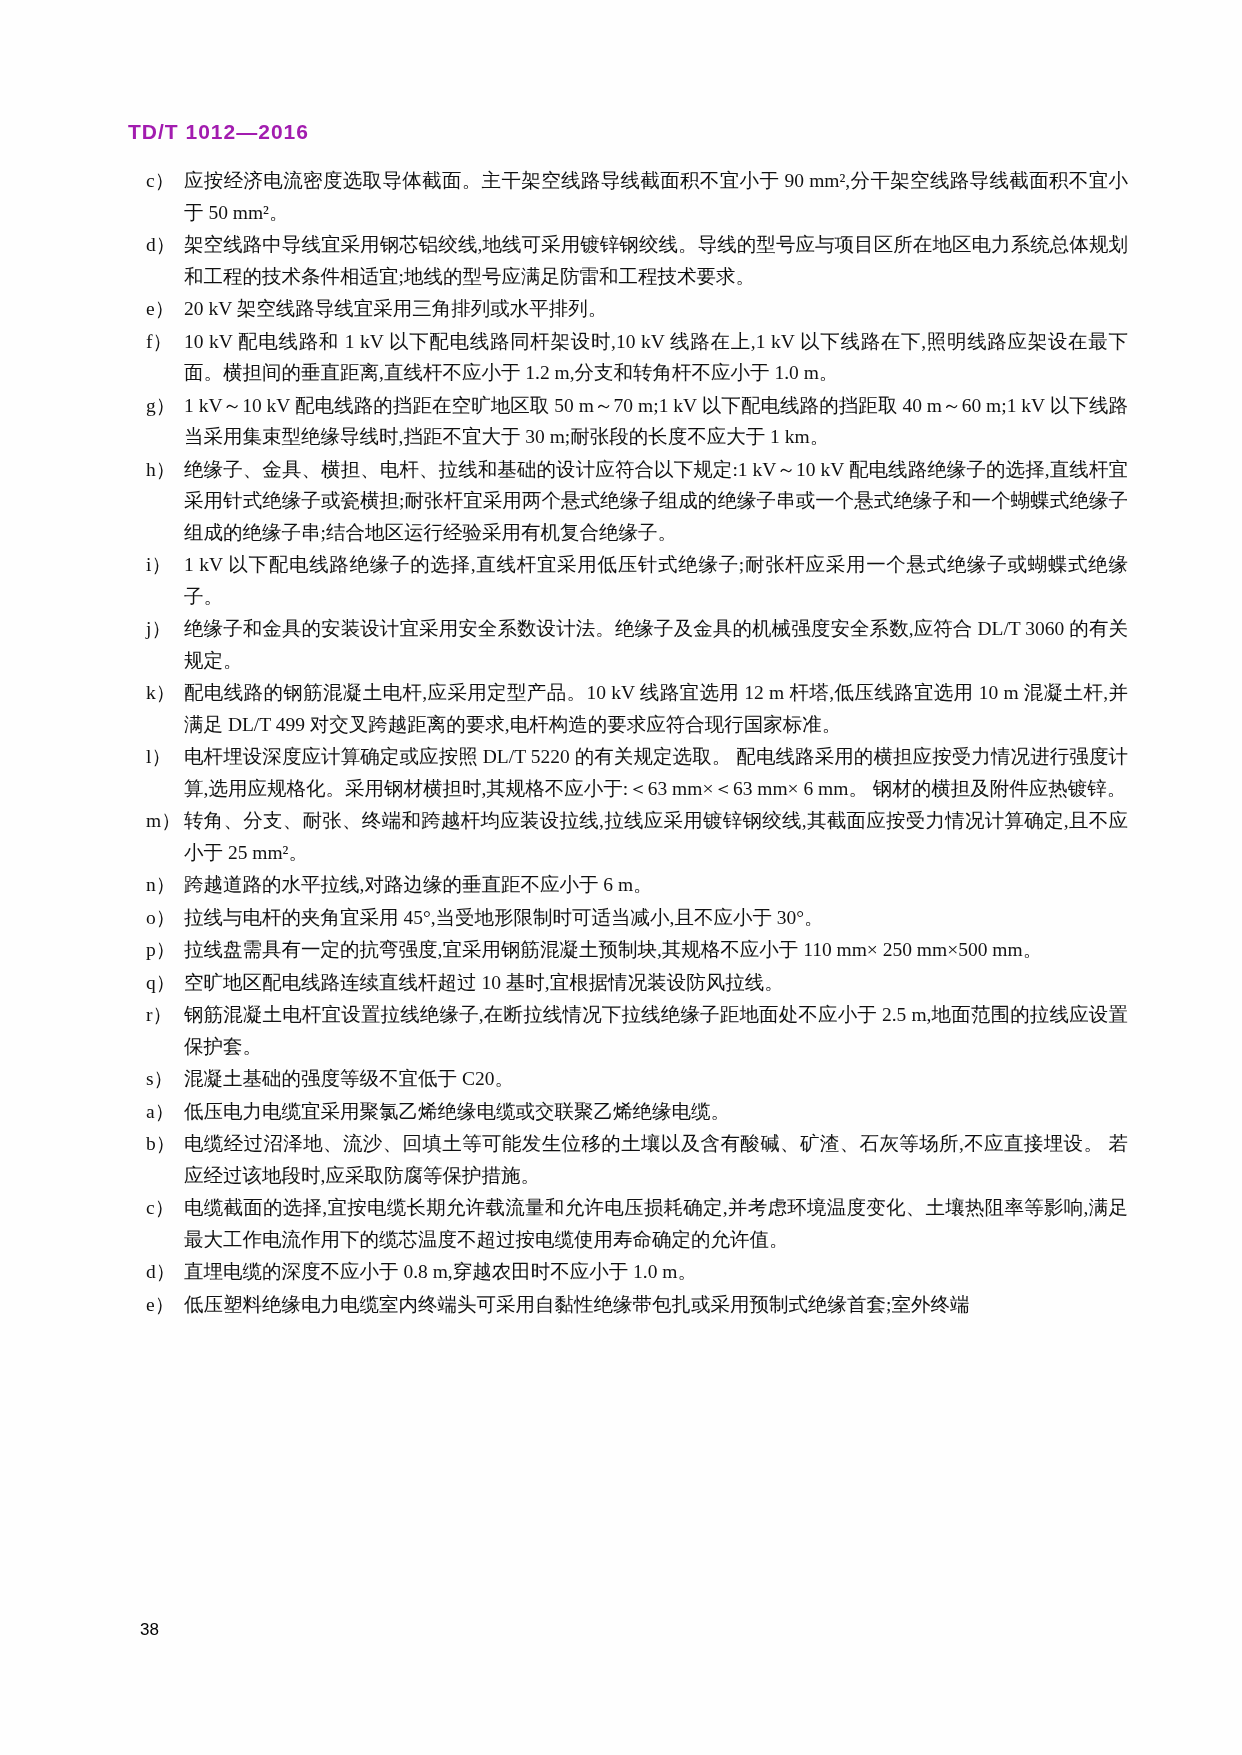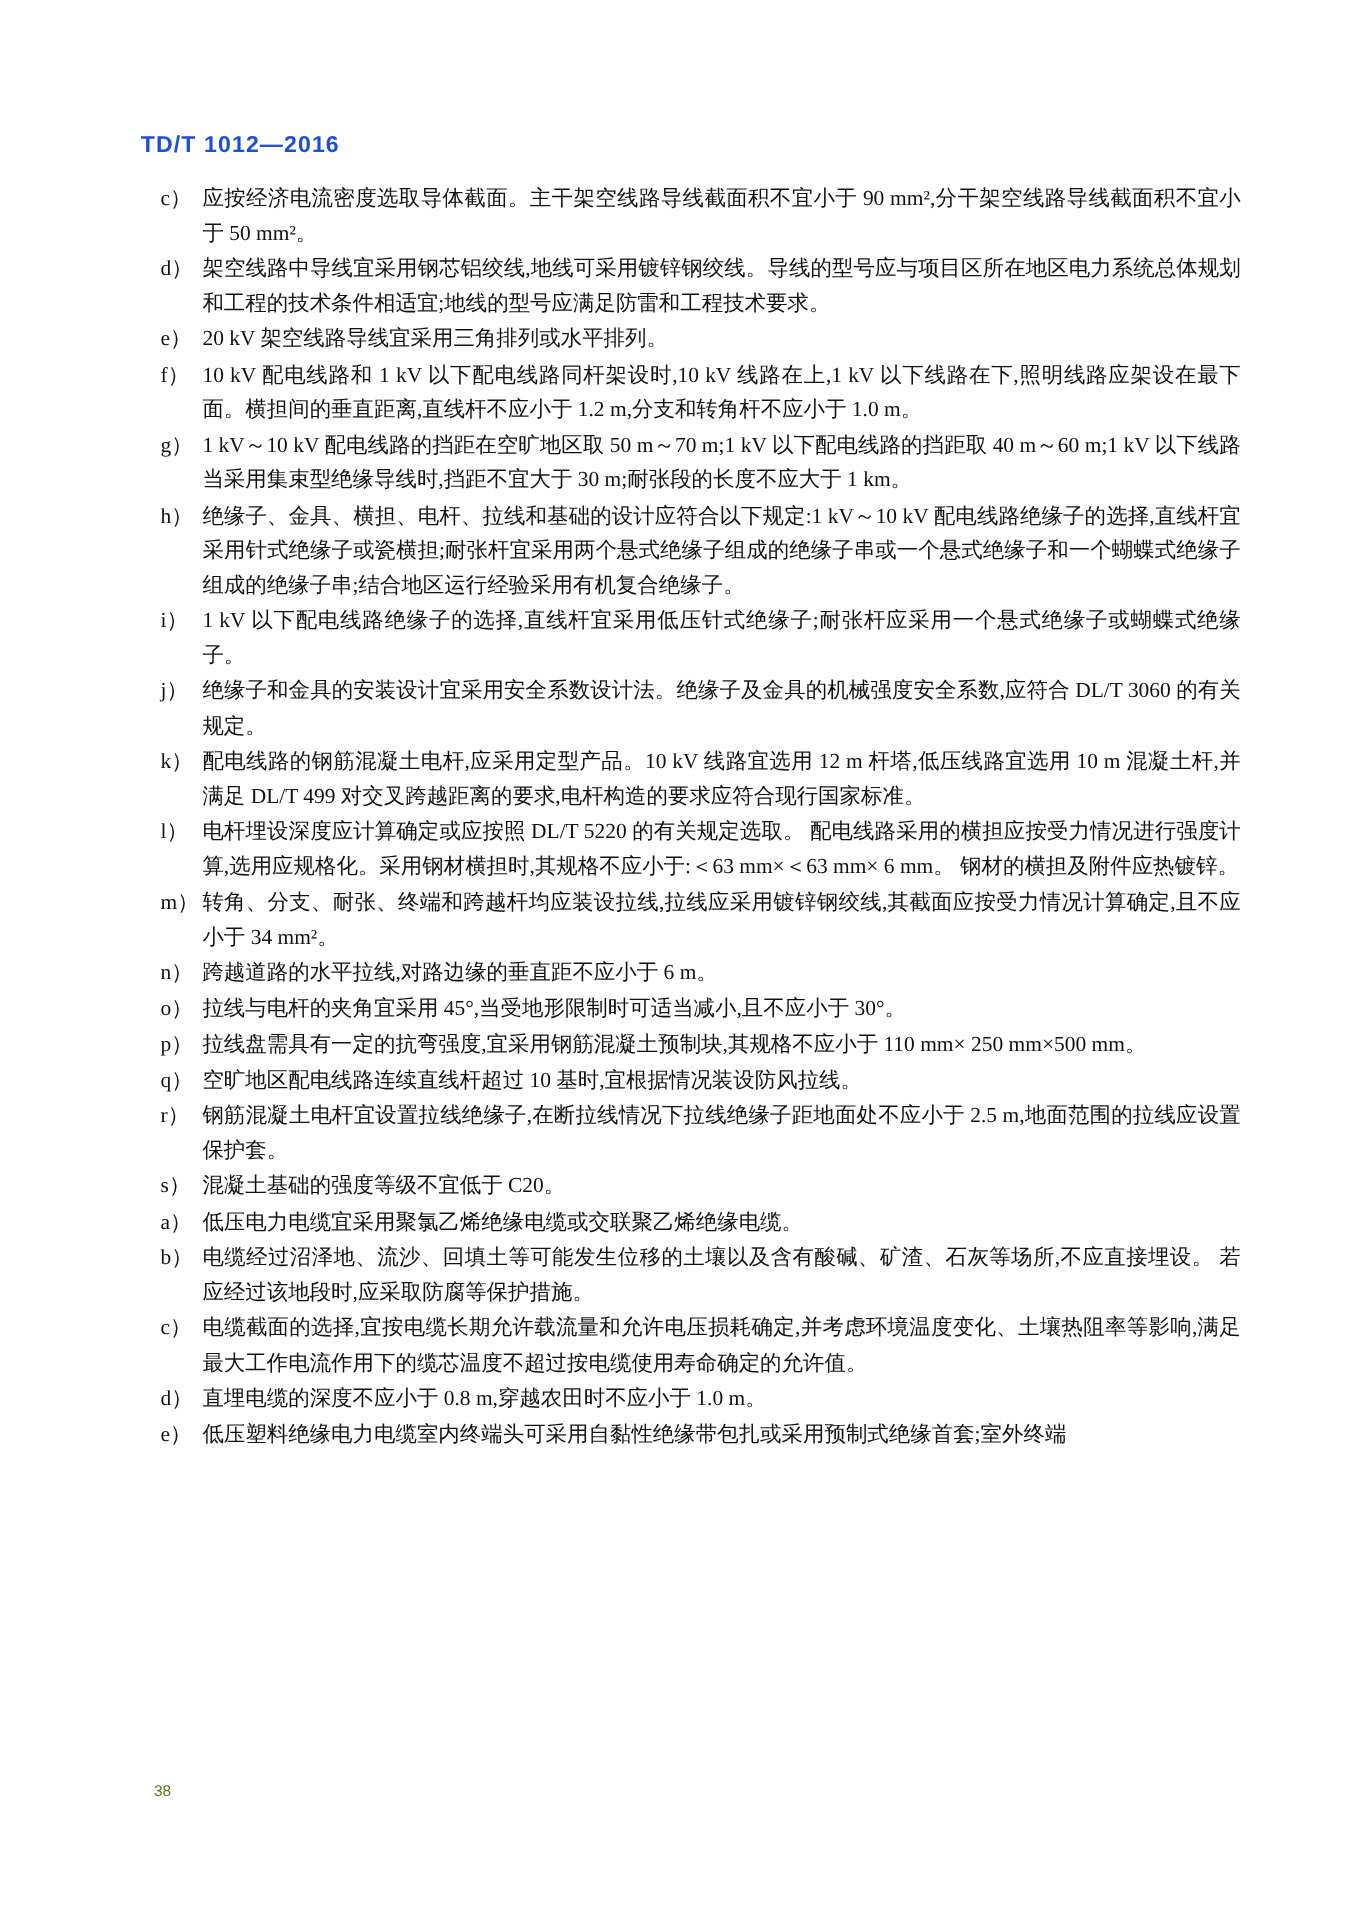--- a/index.html
+++ b/index.html
@@ -17,21 +17,21 @@
     overflow: hidden;
   }
   .header {
     position: absolute;
     left: 128px;
     top: 120px;
     font-family: "Liberation Sans", sans-serif;
     font-weight: bold;
     font-size: 21px;
     letter-spacing: 1px;
-    color: #1d4ed8;
+    color: #a21caf;
   }
   .content {
     position: absolute;
     left: 128px;
     top: 165px;
     width: 1000px;
   }
   .para {
     display: flex;
     align-items: flex-start;
@@ -75,22 +75,22 @@
     font-weight: normal;
   }
   .clause-title {
     letter-spacing: 0.5px;
   }
   .page-number {
     position: absolute;
     left: 140px;
     top: 1620px;
     font-family: "Liberation Sans", sans-serif;
-    font-size: 14px;
-    color: #4d7c0f;
+    font-size: 17px;
+    color: #000000;
   }
 </style>
 </head>
 <body>
 
 <div class="page">
 
   <div class="header">TD/T 1012—2016</div>
 
   <div class="content">
@@ -141,21 +141,21 @@
       <div class="body">配电线路的钢筋混凝土电杆,应采用定型产品。10 kV 线路宜选用 12 m 杆塔,低压线路宜选用 10 m 混凝土杆,并满足 DL/T 499 对交叉跨越距离的要求,电杆构造的要求应符合现行国家标准。</div>
     </div>
 
     <div class="para item">
       <div class="marker">l）</div>
       <div class="body">电杆埋设深度应计算确定或应按照 DL/T 5220 的有关规定选取。 配电线路采用的横担应按受力情况进行强度计算,选用应规格化。采用钢材横担时,其规格不应小于:＜63 mm×＜63 mm× 6 mm。 钢材的横担及附件应热镀锌。</div>
     </div>
 
     <div class="para item">
       <div class="marker">m）</div>
-      <div class="body">转角、分支、耐张、终端和跨越杆均应装设拉线,拉线应采用镀锌钢绞线,其截面应按受力情况计算确定,且不应小于 34 mm²。</div>
+      <div class="body">转角、分支、耐张、终端和跨越杆均应装设拉线,拉线应采用镀锌钢绞线,其截面应按受力情况计算确定,且不应小于 25 mm²。</div>
     </div>
 
     <div class="para item">
       <div class="marker">n）</div>
       <div class="body">跨越道路的水平拉线,对路边缘的垂直距不应小于 6 m。</div>
     </div>
 
     <div class="para item">
       <div class="marker">o）</div>
       <div class="body">拉线与电杆的夹角宜采用 45°,当受地形限制时可适当减小,且不应小于 30°。</div>

